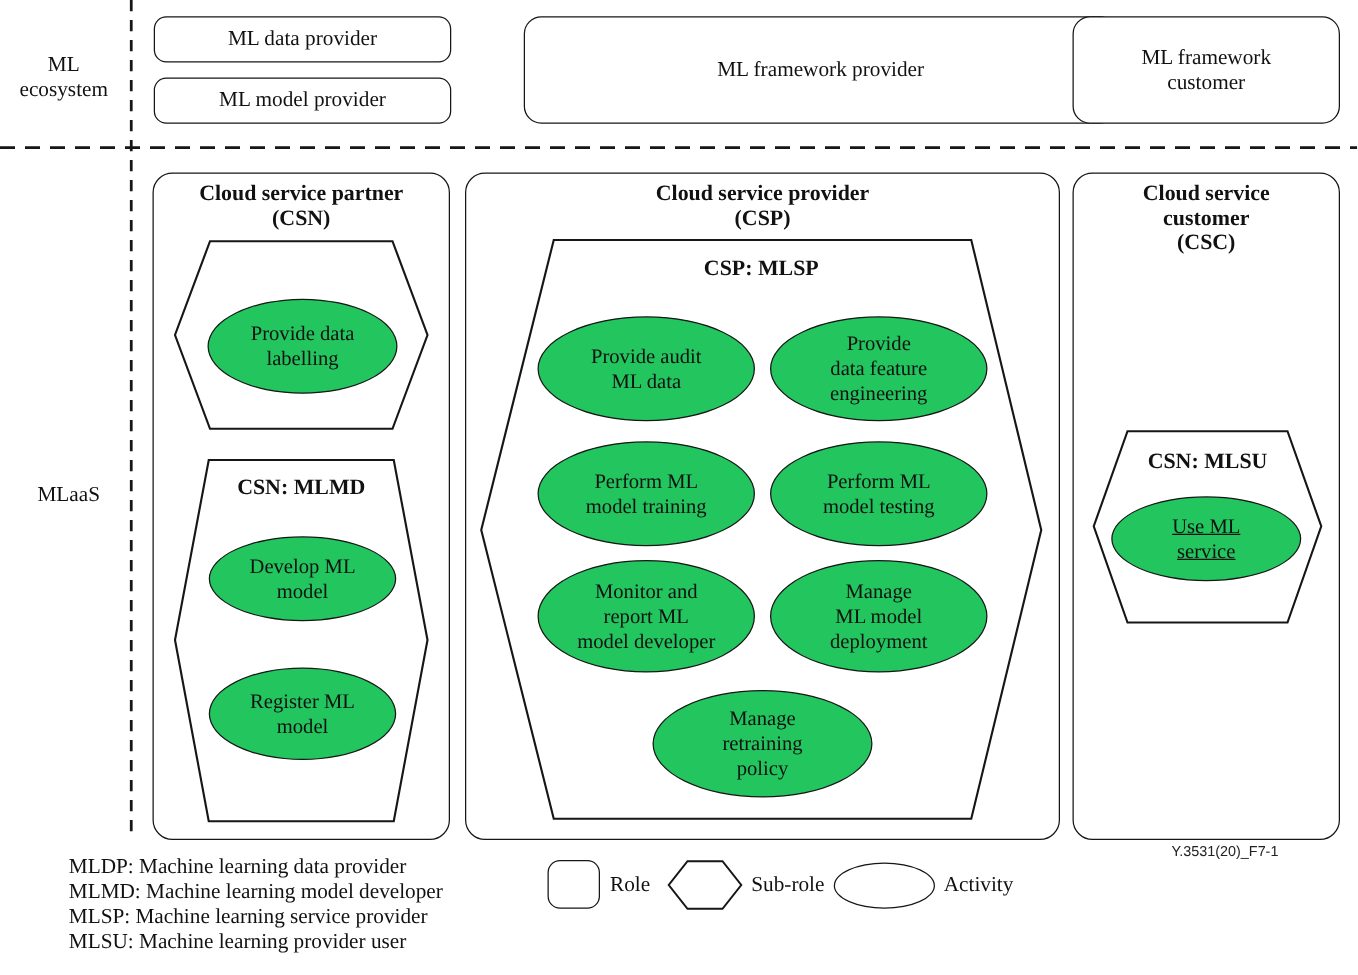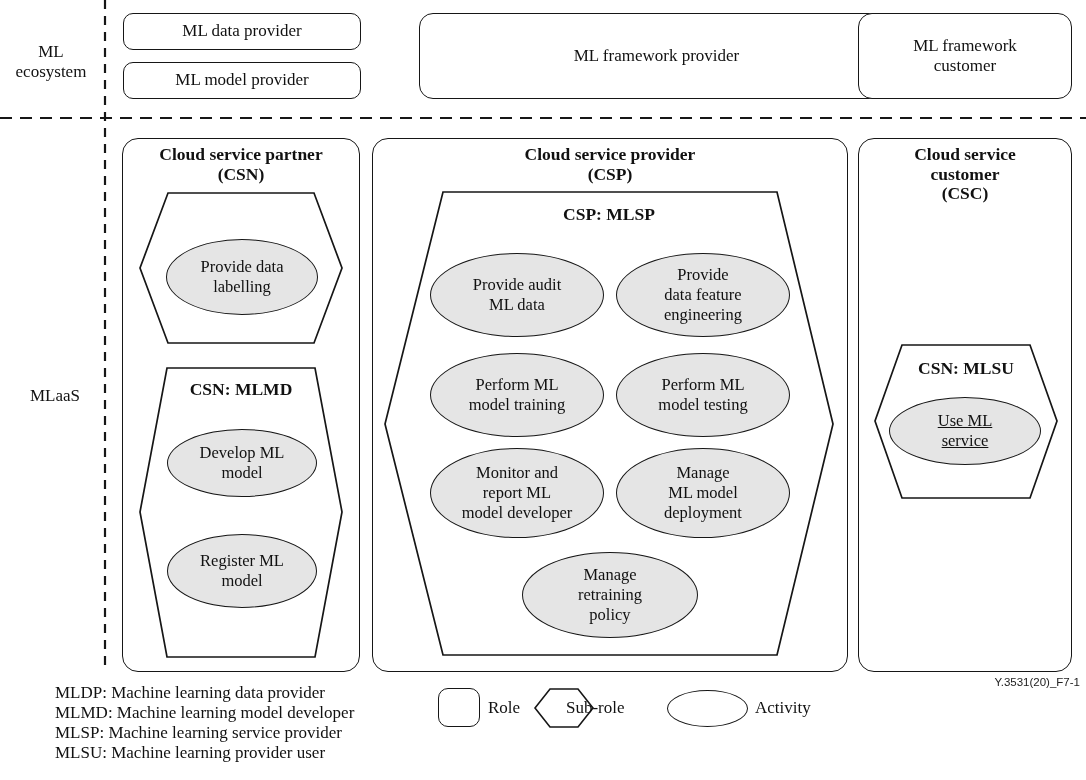--- a/index.html
+++ b/index.html
@@ -32,21 +32,21 @@
     font-size: 17px;
     line-height: 1.18;
   }
   .shape-layer {
     position: absolute;
     left: 0; top: 0;
     z-index: 1;
   }
   .ellipse {
     position: absolute;
-    background: #e5e5e5;
+    background: #22c55e;
     border: 1.6px solid #161616;
     border-radius: 50%;
     box-sizing: border-box;
     z-index: 2;
     font-size: 16.5px;
     line-height: 1.2;
   }
   .title {
     position: absolute;
     z-index: 2;
@@ -92,21 +92,21 @@
     z-index: 2;
     font-size: 17px;
     line-height: 20px;
   }
   .figure-id {
     position: absolute;
     z-index: 2;
     right: 6px;
     top: 676px;
     width: 200px;
-    text-align: right;
+    text-align: center;
     font-family: "Liberation Sans", "DejaVu Sans", sans-serif;
     font-size: 11.5px;
     color: #222222;
   }
 </style>
 </head>
 <body>
 
 <div id="stage">
 
@@ -204,21 +204,21 @@
   </div>
 
   <div class="ellipse flex-center" style="left:889px; top:397px; width:152px; height:68px;text-decoration:underline;">
     <div class="pre">Use ML
 service</div>
   </div>
 
   <div class="legend-shape-rect" style="left:438px; top:688px; width:42px; height:39px;"></div>
   <div class="legend-label" style="left:488px; top:697px;">Role</div>
 
-  <div class="legend-label" style="left:566px; top:697px;text-align:right;">Sub-role</div>
+  <div class="legend-label" style="left:601px; top:697px;text-align:right;">Sub-role</div>
 
   <div class="legend-shape-ellipse" style="left:667px; top:690px; width:81px; height:37px;"></div>
   <div class="legend-label" style="left:755px; top:697px;">Activity</div>
 
   <div class="footnotes">
     <div>MLDP: Machine learning data provider</div>
     <div>MLMD: Machine learning model developer</div>
     <div>MLSP: Machine learning service provider</div>
     <div>MLSU: Machine learning provider user</div>
   </div>

